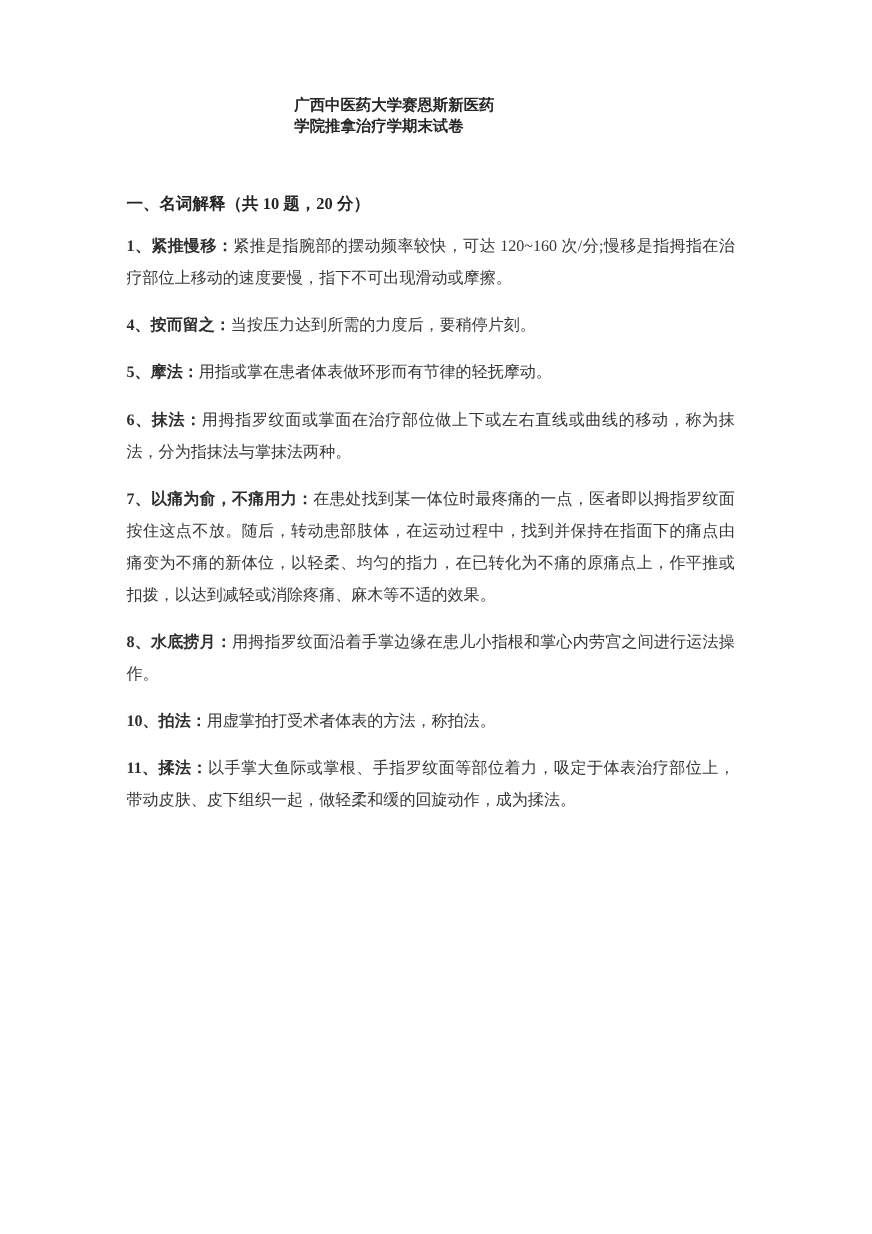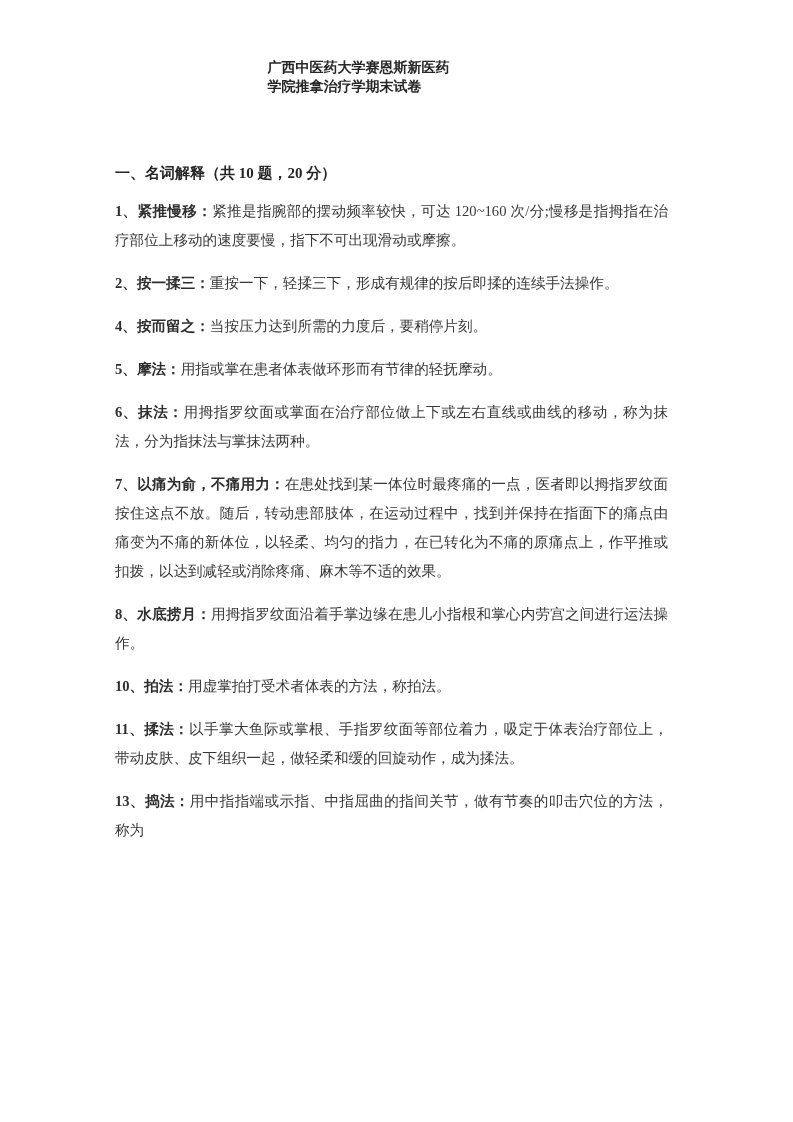--- a/index.html
+++ b/index.html
@@ -11,40 +11,41 @@
     position: relative;
     width: 793px;
     height: 1122px;
     margin: 0 auto;
     background: #ffffff;
     overflow: hidden;
     font-family: "Liberation Serif", "DejaVu Serif", serif;
     color: #333333;
   }
   .title-wrap {
-    padding-top: 58px;
+    padding-top: 88px;
     display: flex;
     justify-content: center;
+    font-family: Liberation Mono, monospace;
   }
   .title-block {
     width: fit-content;
     transform: translateX(-38px);
     text-align: left;
   }
   .title-line {
     font-size: 14px;
     font-weight: bold;
     line-height: 19px;
     color: #262626;
   }
   .content {
     padding: 0 113px 0 115px;
   }
   .section-heading {
-    margin: 67px 0 0 0;
+    margin: 50px 0 0 0;
     font-size: 15px;
     font-weight: bold;
     line-height: 20px;
     color: #262626;
   }
   p.item {
     margin: 14px 12px 0 0;
     font-size: 14.6px;
     line-height: 29px;
     text-align: justify;
@@ -67,35 +68,33 @@
       <div class="title-line">学院推拿治疗学期末试卷</div>
     </div>
   </div>
 
   <div class="content">
 
     <div class="section-heading">一、名词解释（共 10 题，20 分）</div>
 
     <p class="item"><span class="num">1、</span><span class="term">紧推慢移：</span><span class="text">紧推是指腕部的摆动频率较快，可达 120~160 次/分;慢移是指拇指在治疗部位上移动的速度要慢，指下不可出现滑动或摩擦。</span></p>
 
-    <p class="item"><span class="num">2、</span><span class="term">按一揉三：</span><span class="text">重按一下，轻揉三下，形成有规律的按后即揉的连续手法操作。</span></p>
 
 
     <p class="item"><span class="num">4、</span><span class="term">按而留之：</span><span class="text">当按压力达到所需的力度后，要稍停片刻。</span></p>
 
     <p class="item"><span class="num">5、</span><span class="term">摩法：</span><span class="text">用指或掌在患者体表做环形而有节律的轻抚摩动。</span></p>
 
     <p class="item"><span class="num">6、</span><span class="term">抹法：</span><span class="text">用拇指罗纹面或掌面在治疗部位做上下或左右直线或曲线的移动，称为抹法，分为指抹法与掌抹法两种。</span></p>
 
     <p class="item"><span class="num">7、</span><span class="term">以痛为俞，不痛用力：</span><span class="text">在患处找到某一体位时最疼痛的一点，医者即以拇指罗纹面按住这点不放。随后，转动患部肢体，在运动过程中，找到并保持在指面下的痛点由痛变为不痛的新体位，以轻柔、均匀的指力，在已转化为不痛的原痛点上，作平推或扣拨，以达到减轻或消除疼痛、麻木等不适的效果。</span></p>
 
     <p class="item"><span class="num">8、</span><span class="term">水底捞月：</span><span class="text">用拇指罗纹面沿着手掌边缘在患儿小指根和掌心内劳宫之间进行运法操作。</span></p>
 
 
     <p class="item"><span class="num">10、</span><span class="term">拍法：</span><span class="text">用虚掌拍打受术者体表的方法，称拍法。</span></p>
 
     <p class="item"><span class="num">11、</span><span class="term">揉法：</span><span class="text">以手掌大鱼际或掌根、手指罗纹面等部位着力，吸定于体表治疗部位上，带动皮肤、皮下组织一起，做轻柔和缓的回旋动作，成为揉法。</span></p>
 
 
-    <p class="item"><span class="num">13、</span><span class="term">捣法：</span><span class="text">用中指指端或示指、中指屈曲的指间关节，做有节奏的叩击穴位的方法，称为</span></p>
 
   </div>
 </div>
 
 </body></html>

